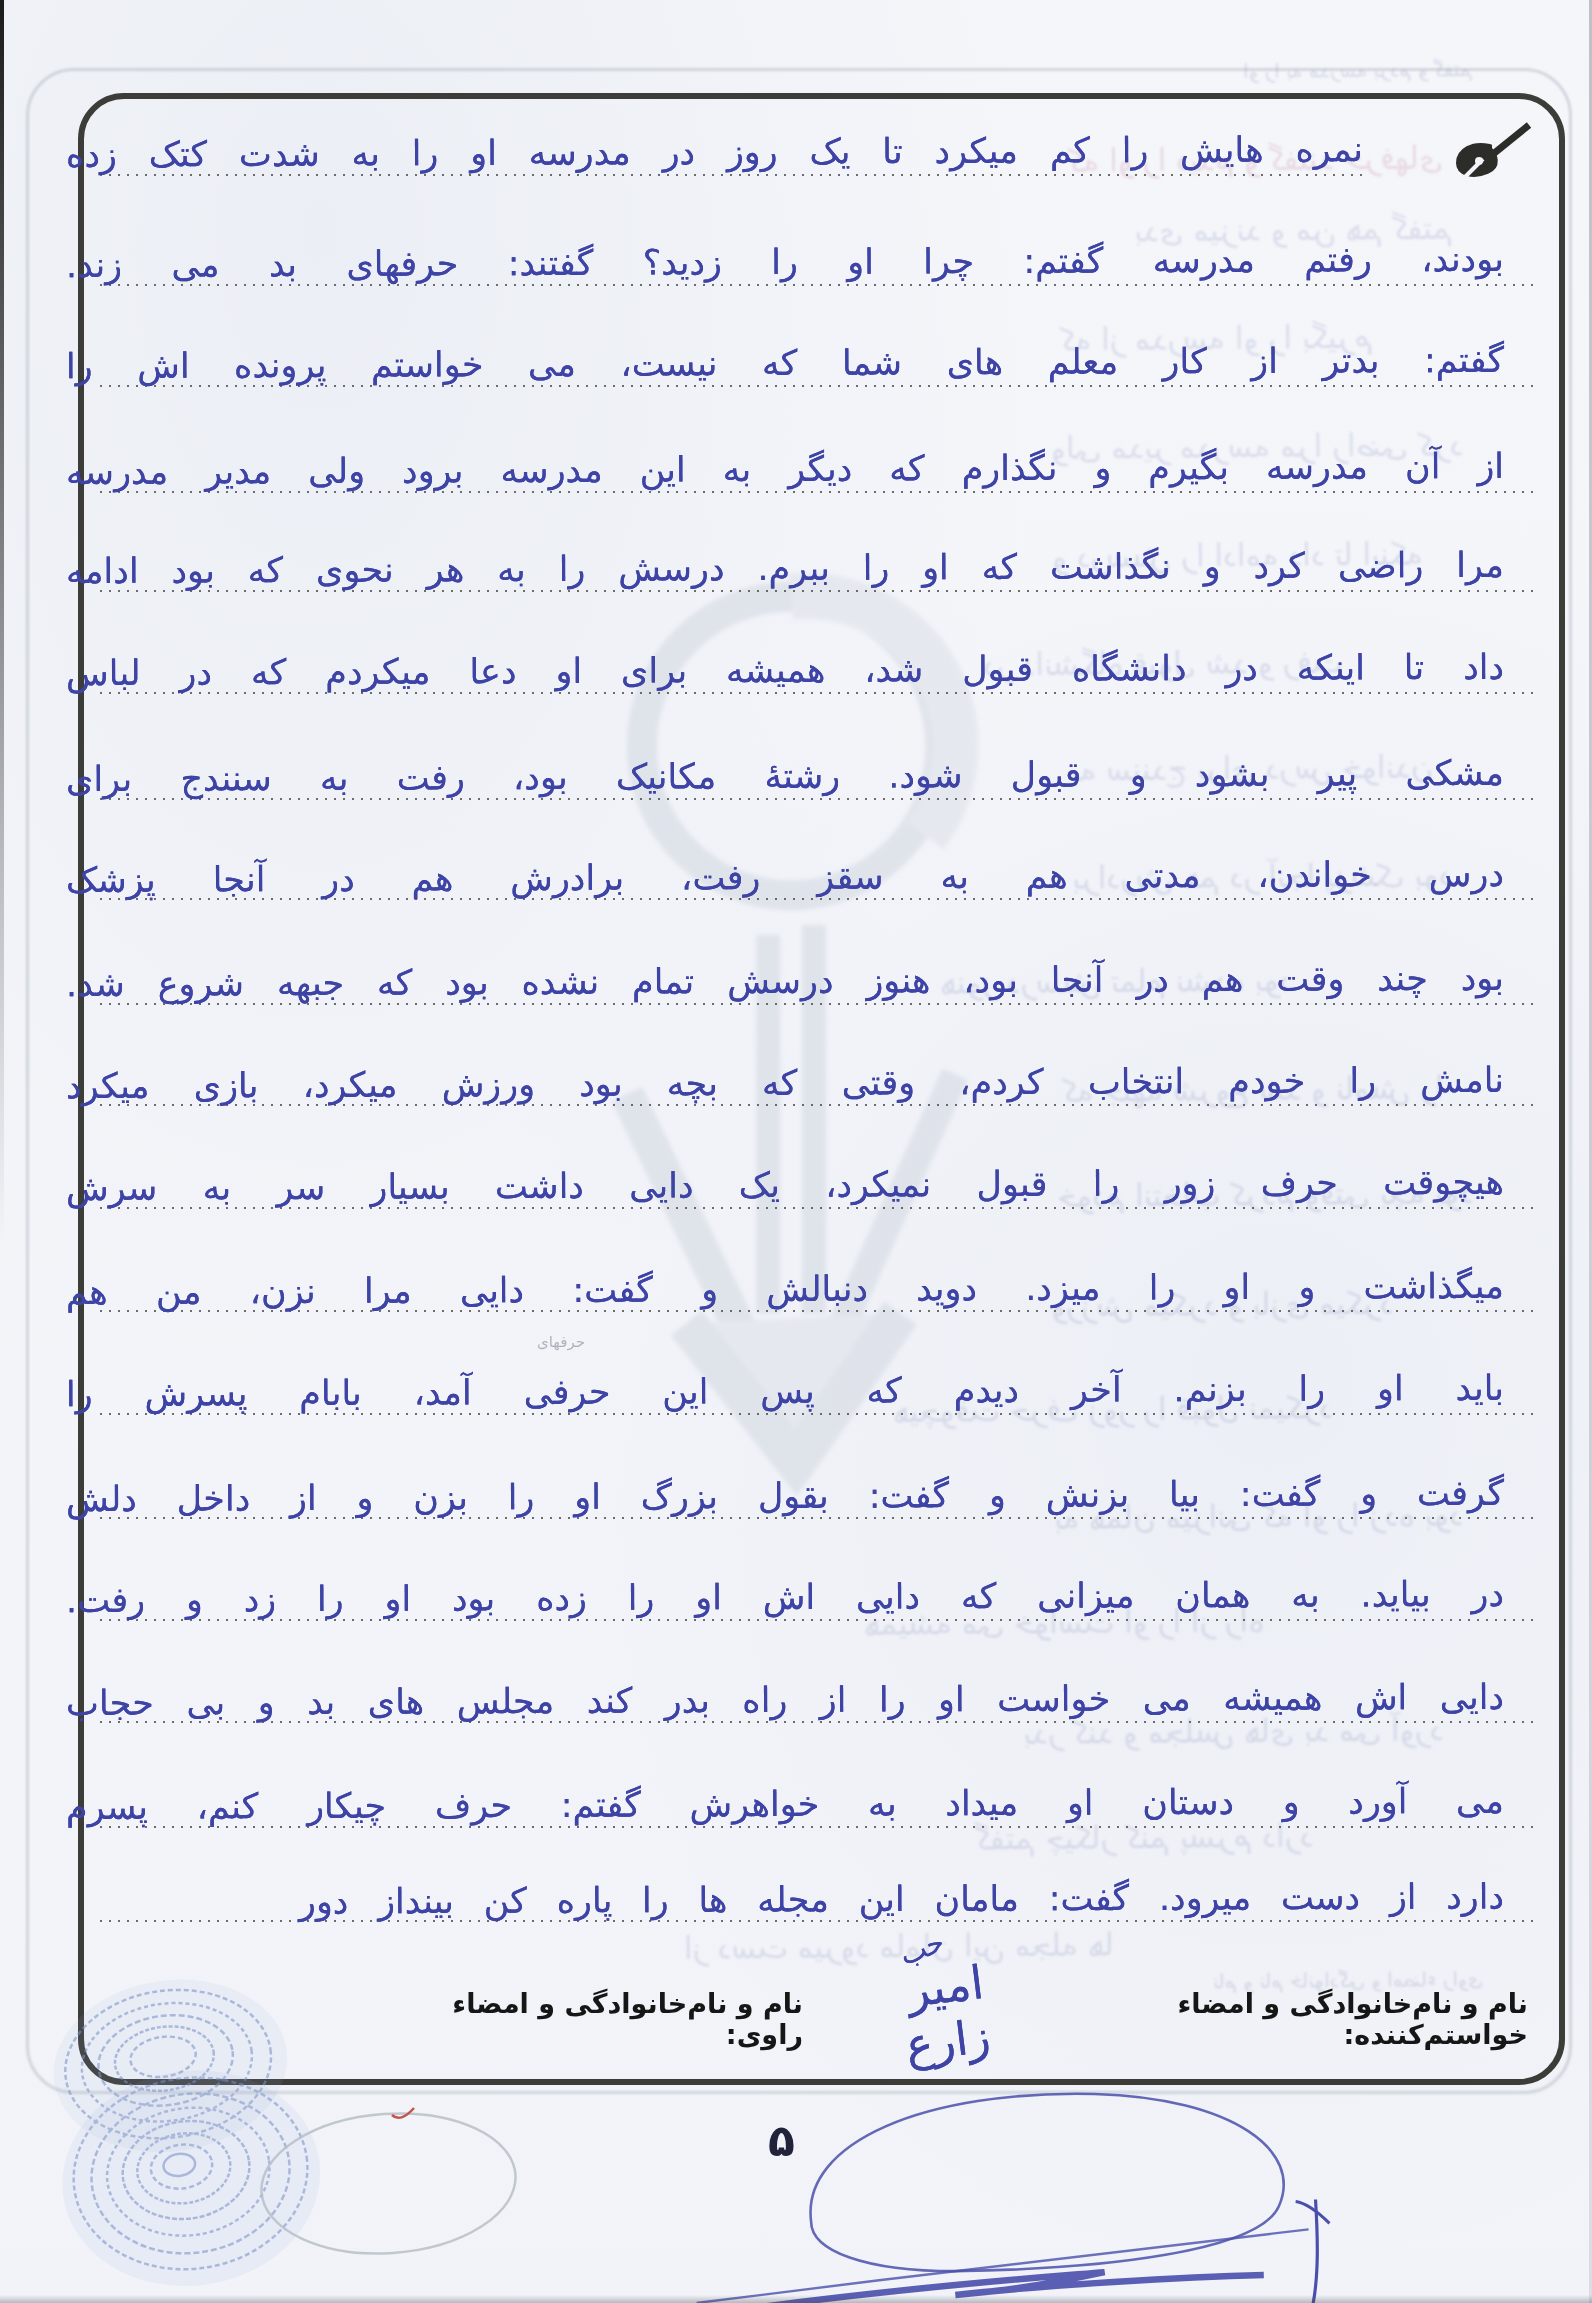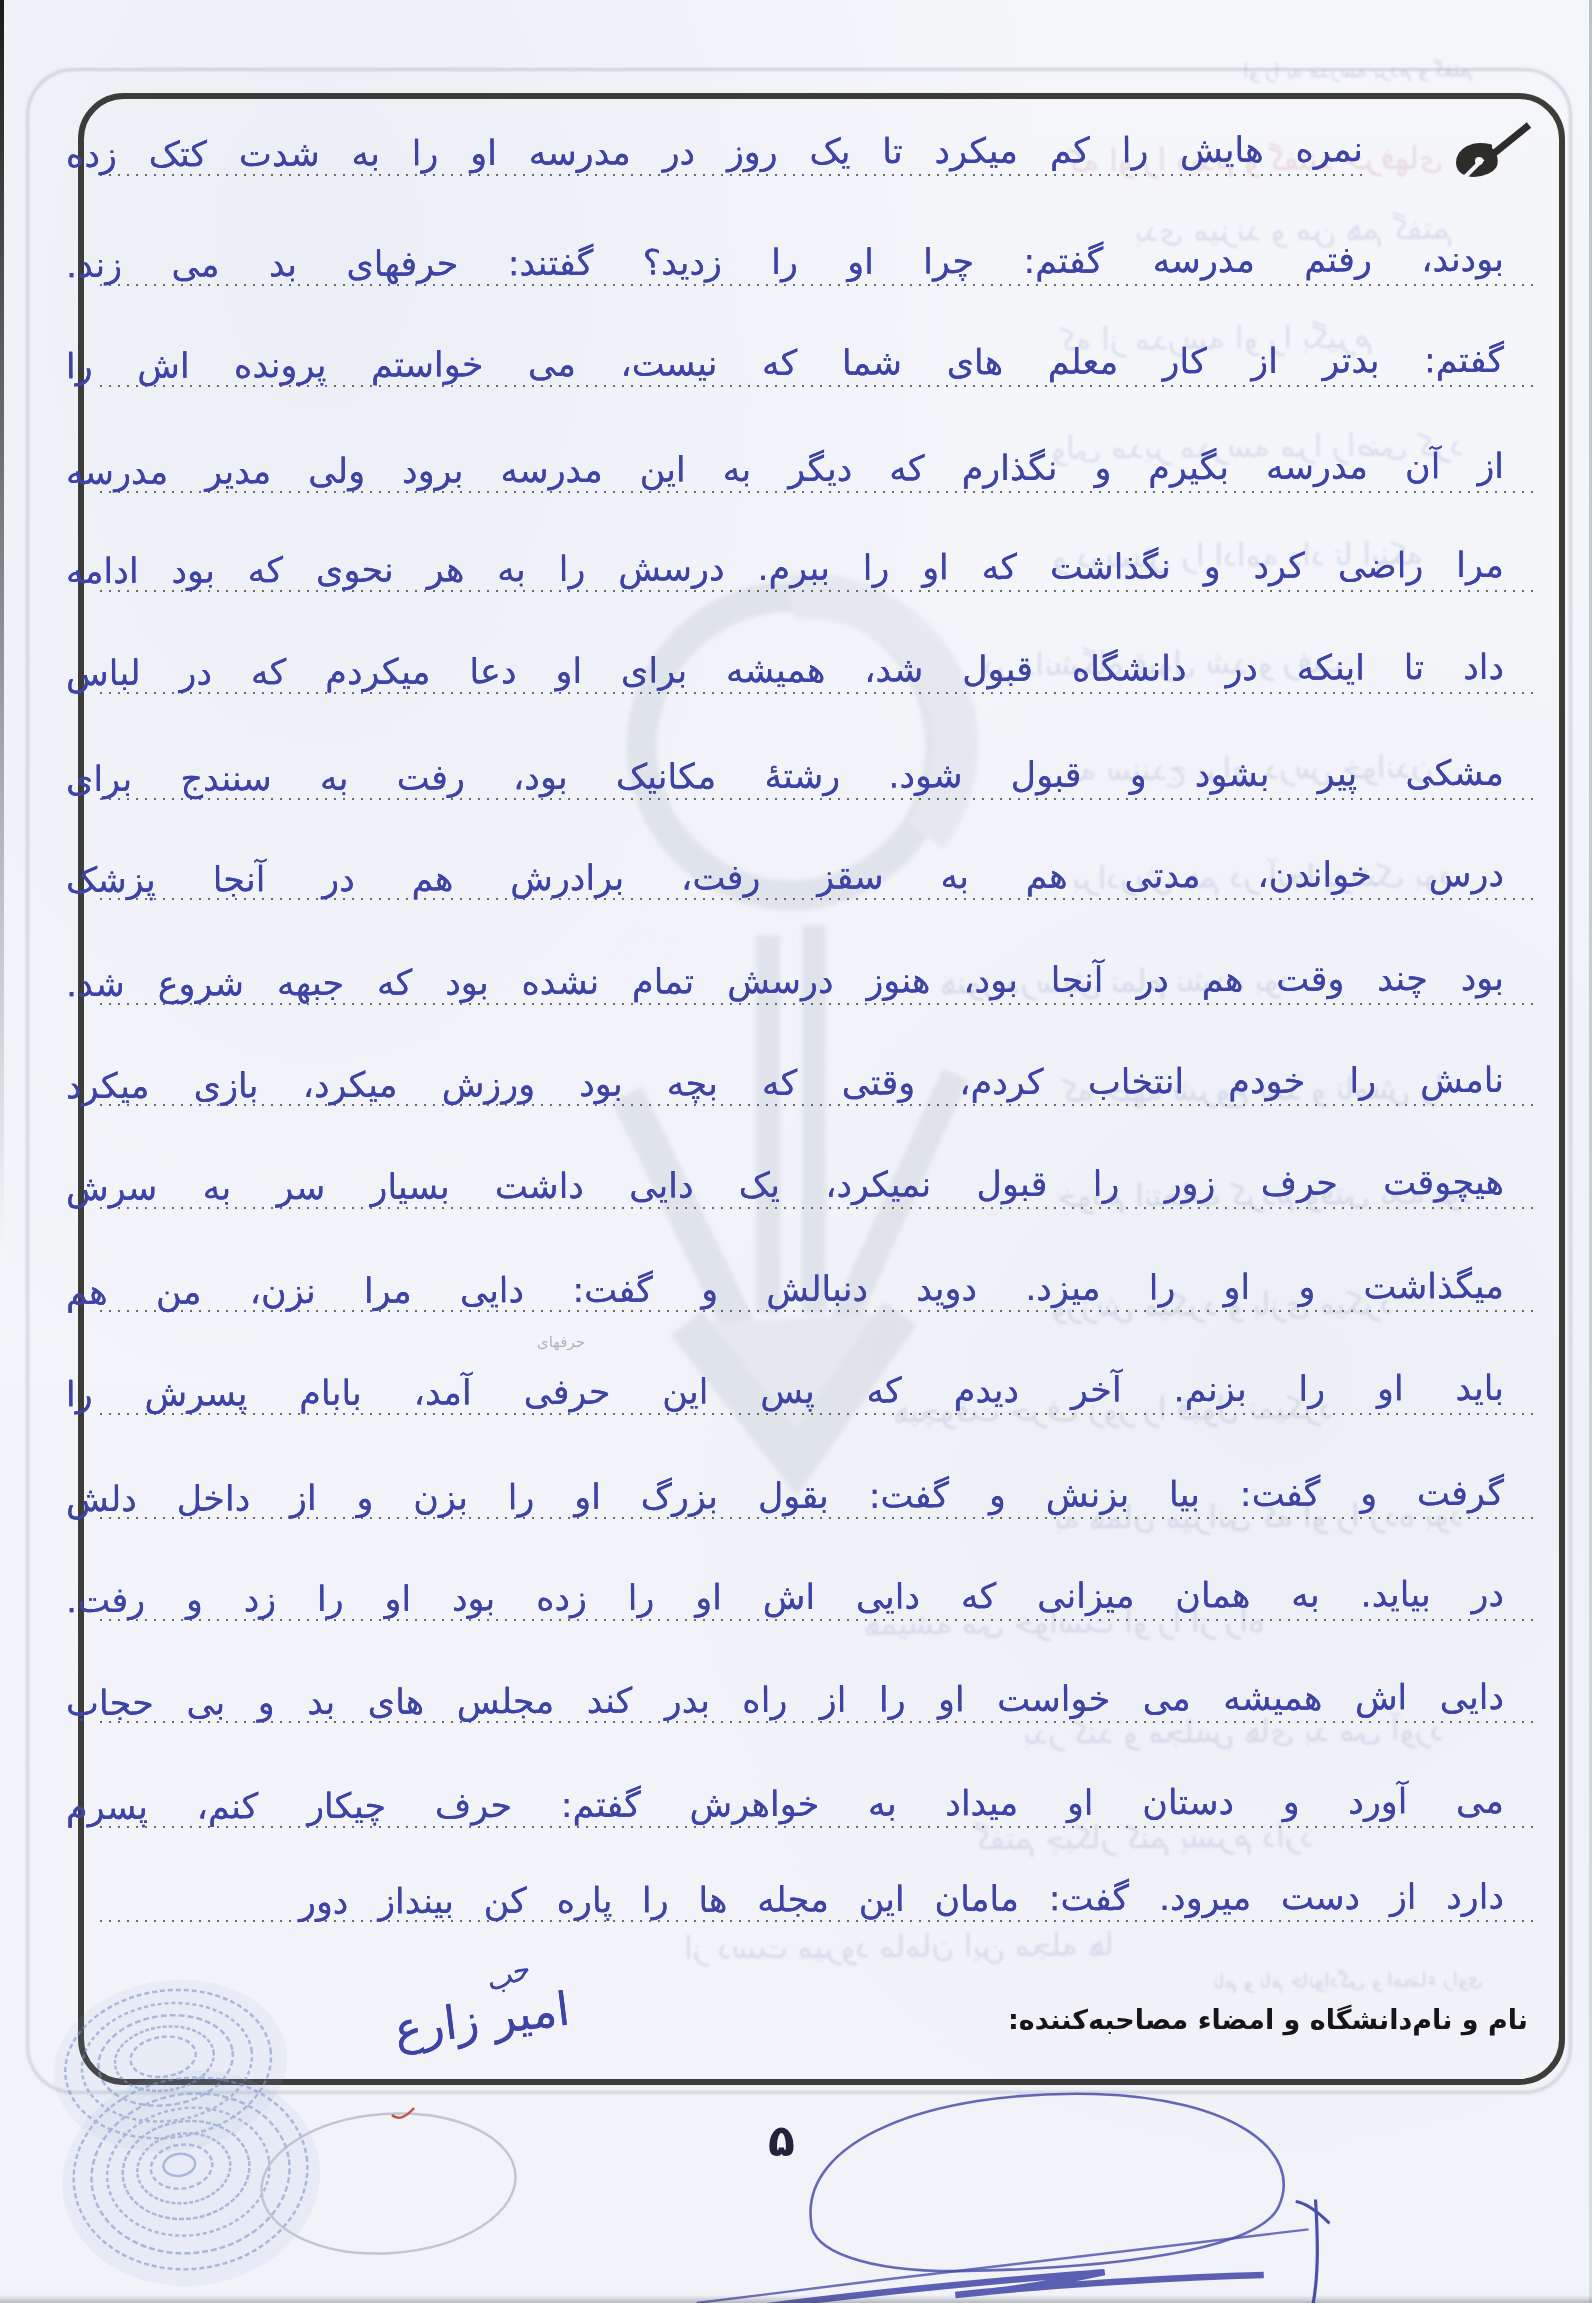--- a/index.html
+++ b/index.html
@@ -143,25 +143,26 @@
   <div class="hand" style="top:1241px;">میگذاشت و او را میزد. دوید دنبالش و گفت: دایی مرا نزن، من هم</div>
   <div class="hand" style="top:1343px;">باید او را بزنم. آخر دیدم که پس این حرفی آمد، بابام پسرش را</div>
   <div class="hand" style="top:1448px;">گرفت و گفت: بیا بزنش و گفت: بقول بزرگ او را بزن و از داخل دلش</div>
   <div class="hand" style="top:1549px;">در بیاید. به همان میزانی که دایی اش او را زده بود او را زد و رفت.</div>
   <div class="hand" style="top:1652px;">دایی اش همیشه می خواست او را از راه بدر کند مجلس های بد و بی حجاب</div>
   <div class="hand" style="top:1756px;">می آورد و دستان او میداد به خواهرش گفتم: حرف چیکار کنم، پسرم</div>
   <div class="hand" style="top:1851px;left:299px;">دارد از دست میرود. گفت: مامان این مجله ها را پاره کن بینداز دور</div>
 </div>
 
 <div class="labels-row">
-  <span class="lbl">نام و نام‌دانشگاه و امضاء مصاحبه‌کننده:</span>
+  <span class="lbl">نام و نام‌خانوادگی و امضاء خواستم‌کننده:</span>
   <span class="sig-name">
     <span>امیر زارع</span>
     <span class="overlay">حب</span>
   </span>
+  <span class="lbl">نام و نام‌خانوادگی و امضاء راوی:</span>
 </div>
 
 <svg width="338" height="318" style="left:16px;top:1975px;" viewBox="0 0 340 320">
   <g transform="rotate(-8 170 160)" fill="none" stroke="#7e95c9" opacity=".62">
     <ellipse cx="165" cy="90" rx="118" ry="86" fill="#93a8d6" opacity=".16" stroke="none"></ellipse>
     <ellipse cx="170" cy="205" rx="130" ry="108" fill="#93a8d6" opacity=".18" stroke="none"></ellipse>
     <ellipse cx="170" cy="200" rx="118" ry="96" stroke-width="2.5" stroke-dasharray="5 3"></ellipse>
     <ellipse cx="170" cy="200" rx="100" ry="80" stroke-width="2.5" stroke-dasharray="6 3"></ellipse>
     <ellipse cx="168" cy="198" rx="82" ry="64" stroke-width="2.5" stroke-dasharray="4 3"></ellipse>
     <ellipse cx="166" cy="196" rx="64" ry="49" stroke-width="2.5" stroke-dasharray="5 2"></ellipse>

